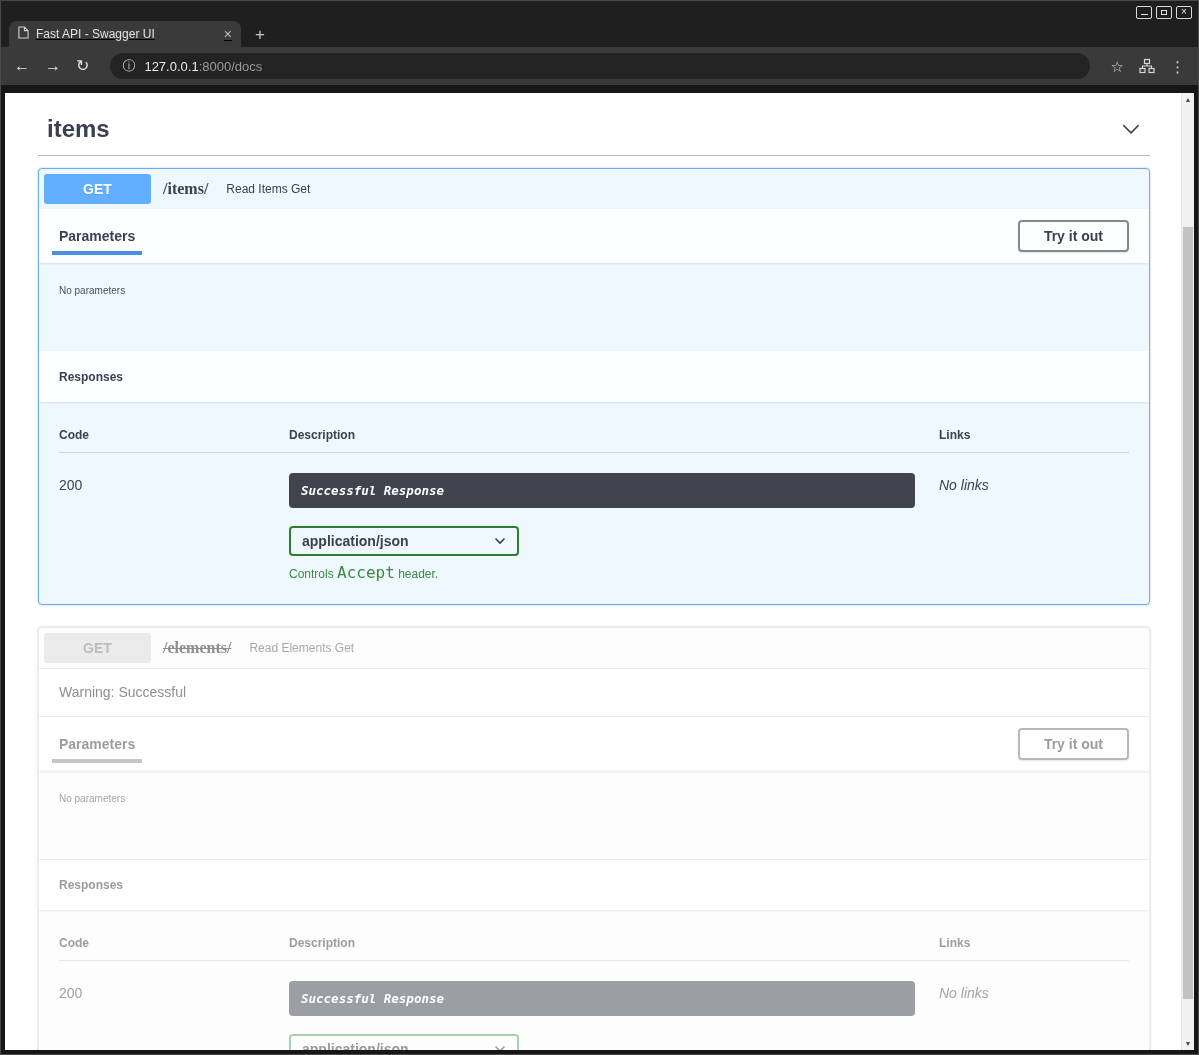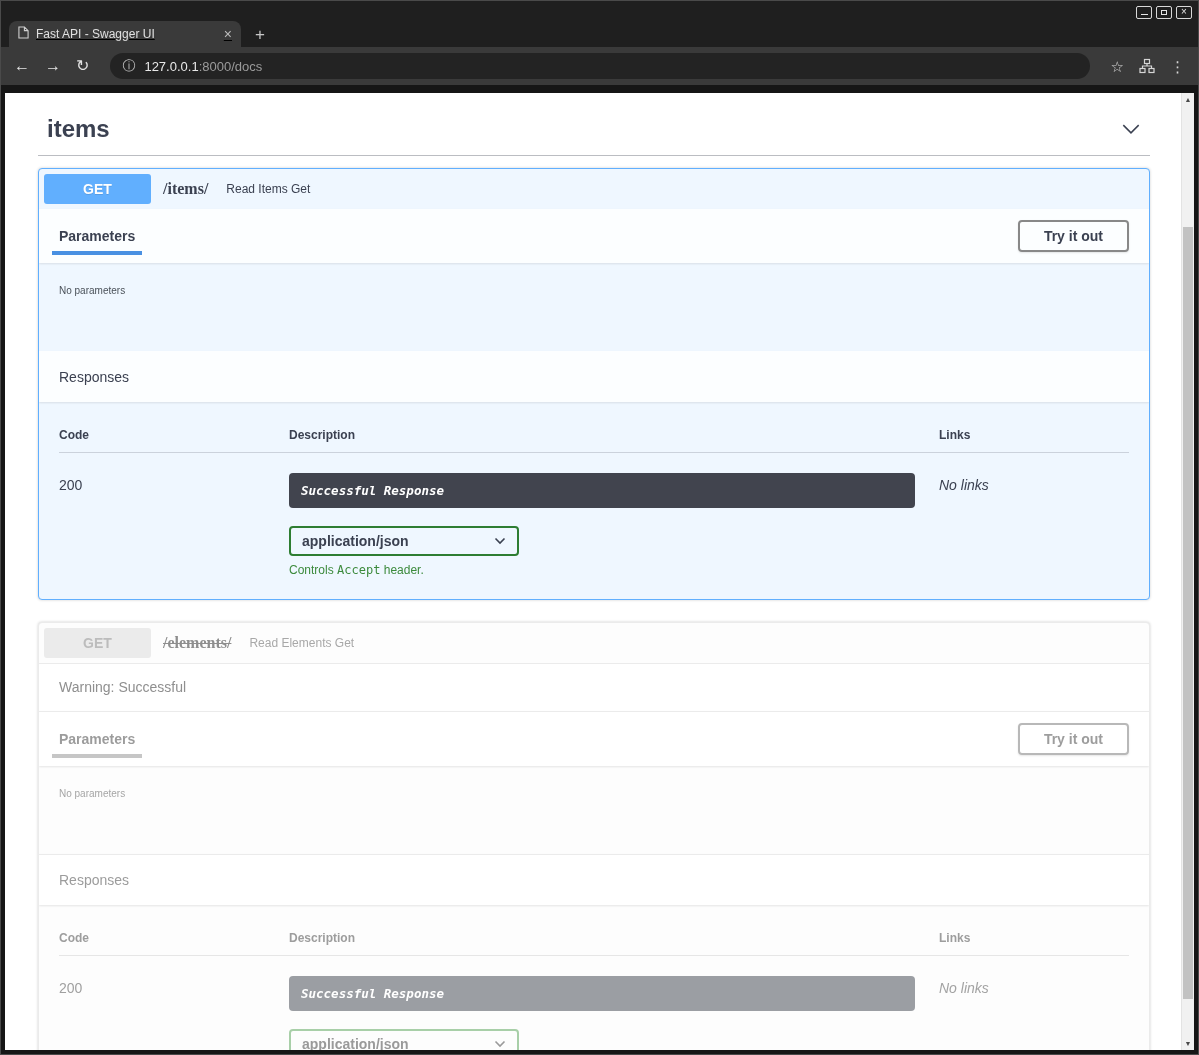--- a/index.html
+++ b/index.html
@@ -58,21 +58,21 @@
   .deprecated .sdesc { color:#a8a8a8; }
 
   .warning-bar { padding:15px 20px 16px; border-top:1px solid #ebebeb; font-size:14px; color:#8f8f8f; background:#fff; }
 
   .sec-header { display:flex; justify-content:space-between; align-items:center; background:rgba(255,255,255,.82); padding:11px 20px; min-height:51px; box-shadow:0 1px 2px rgba(0,0,0,.1); position:relative; }
   .deprecated .sec-header { background:#fff; border-top:1px solid #ebebeb; }
   .tab-label { font-size:14px; font-weight:700; color:#3b4151; position:relative; cursor:pointer; }
   .deprecated .tab-label { color:#9c9c9c; }
   .tab-label.underlined::after { content:""; position:absolute; left:50%; transform:translateX(-50%); bottom:-11px; width:118%; height:4px; background:#4990e2; }
   .deprecated .tab-label.underlined::after { background:#c6c6c6; }
-  .resp-title { font-size:14px; font-weight:400; color:#3b4151; }
+  .resp-title { font-size:12px; font-weight:700; color:#3b4151; }
   .deprecated .resp-title { color:#9c9c9c; }
 
   .try-btn { border:2px solid #888; border-radius:4px; background:transparent; color:#3b4151; font-weight:600; font-size:14px; font-family:"Liberation Sans",sans-serif; padding:6px 24px; box-shadow:0 1px 2px rgba(0,0,0,.1); cursor:pointer; }
   .deprecated .try-btn { border-color:#b8b8b8; color:#9d9d9d; }
 
   .params-body { padding:22px 20px 55px; font-size:10px; color:#4a5159; }
   .deprecated .params-body { color:#a5a5a5; }
 
   .responses-body { padding:10px 20px 22px; }
   .thead, .trow { display:grid; grid-template-columns:230px 1fr 190px; }
@@ -82,21 +82,21 @@
   .code-cell { font-size:14px; color:#3b4151; padding-top:4px; }
   .deprecated .code-cell { color:#a0a0a0; }
   .resp-box { background:#41444e; border-radius:4px; color:#fff; font-family:"DejaVu Sans Mono", monospace; font-style:italic; font-weight:700; font-size:12.5px; padding:10px 12px; margin-right:24px; }
   .deprecated .resp-box { background:#9b9ea3; }
   .links-cell { font-style:italic; font-size:14px; color:#3b4151; padding-top:4px; }
   .deprecated .links-cell { color:#a3a3a3; }
 
   .media-select { margin-top:18px; width:230px; height:30px; border:2px solid #2e7d32; border-radius:4px; display:flex; align-items:center; justify-content:space-between; padding:0 11px; font-weight:700; font-size:14px; color:#3b4151; background:transparent; cursor:pointer; }
   .deprecated .media-select { border-color:#a8cfa8; color:#9a9a9a; }
   .accept-msg { margin-top:7px; font-size:12px; color:#3c8a3c; }
-  .accept-msg code { font-family:"DejaVu Sans Mono", monospace; font-size:12px; }
+  .accept-msg code { font-family:"DejaVu Sans Mono", monospace; font-size:16px; }
 </style>
 </head>
 <body>
 
 <div class="window">
 
   <div class="titlebar">
     <div class="win-btn">
         <span class="glyph-min"></span>
       </div>

